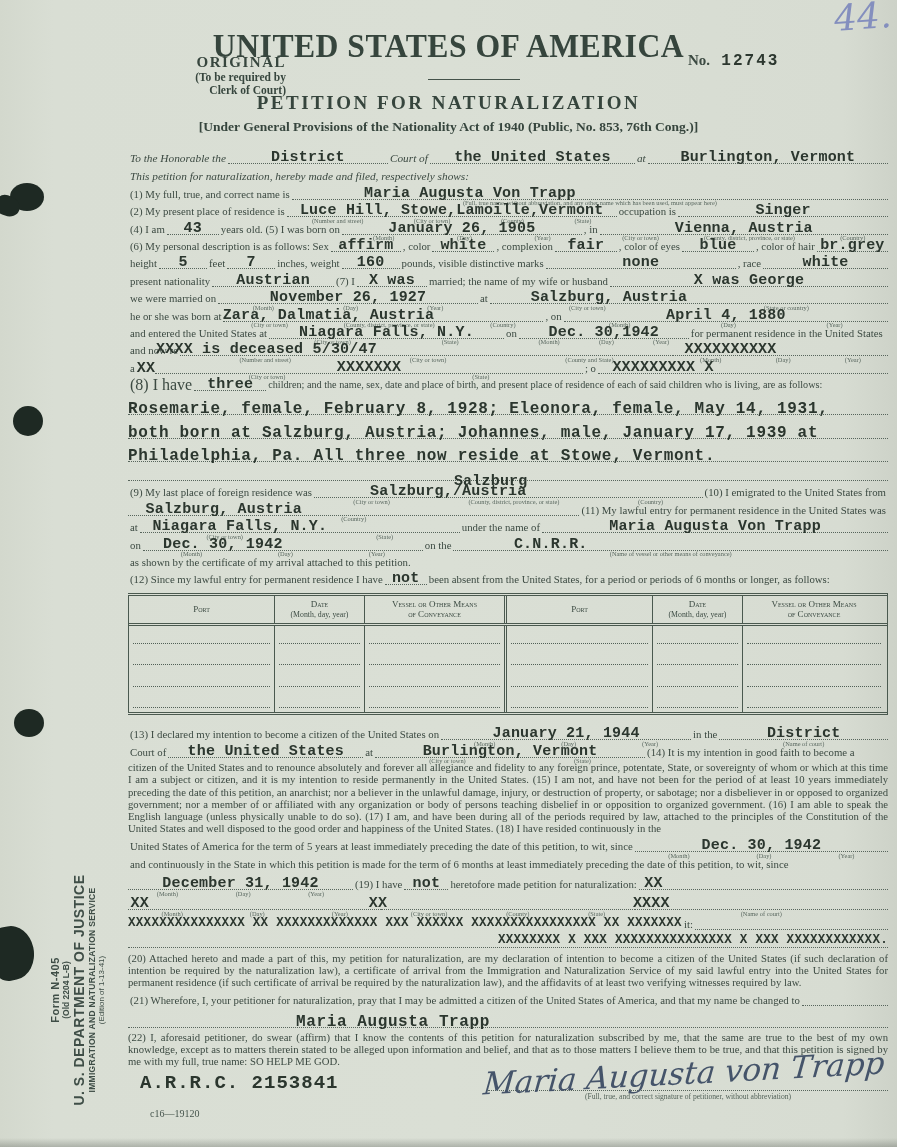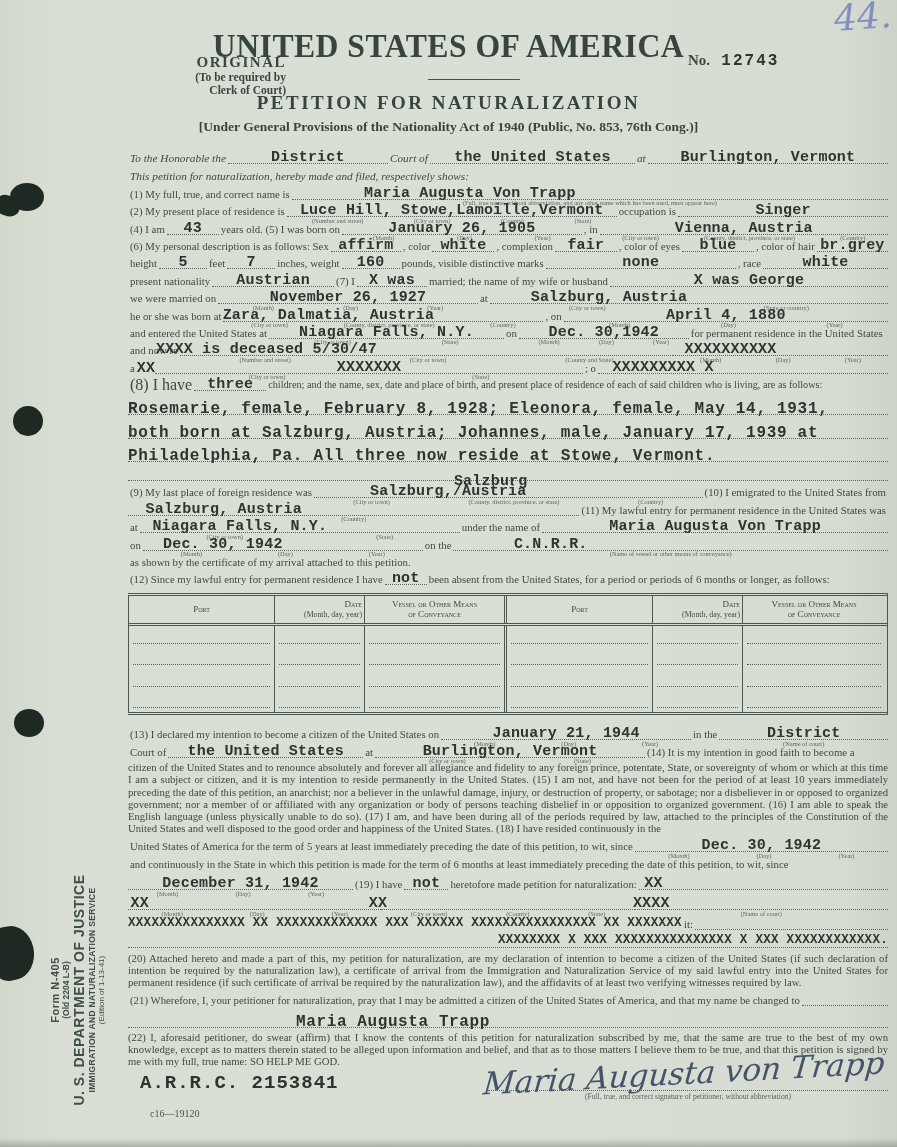--- a/index.html
+++ b/index.html
@@ -53,21 +53,21 @@
        border-left:1px solid #4a594f;border-right:1px solid #4a594f;}
   .thead{display:flex;border-bottom:1px solid #4a594f;}
   .th-half{width:50%;box-sizing:border-box;text-align:center;font-size:9.6px;letter-spacing:1.8px;
         padding:3px 0 2px;color:#3c4b43;}
   .th-left{border-right:3px double #4a594f;}
   .tcols{display:flex;border-bottom:3px double #4a594f;}
   .tc{box-sizing:border-box;border-right:1px solid #4a594f;text-align:center;font-variant:small-caps;
       font-size:9px;line-height:9.5px;padding:4px 2px;display:flex;flex-direction:column;justify-content:center;color:#3c4b43;}
   .tc:last-child{border-right:none;}
   .tc .norm{font-variant:normal;font-size:7.8px;}
-  .cw1{width:146px;}.cw2{width:90px;align-items:flex-end;}.cw3{width:142px;}
+  .cw1{width:146px;}.cw2{width:90px;}.cw3{width:142px;}
   .dbl{border-right:3px double #4a594f !important;}
   .trow{display:flex;height:21.5px;}
   .td{box-sizing:border-box;border-right:1px solid #4a594f;display:flex;align-items:flex-end;}
   .td:last-child{border-right:none;}
   .dl{border-bottom:1.6px dotted #516057;height:1px;flex:1;margin:0 4px 4px;}
   
   .xline{font-family:"Liberation Mono",monospace;font-weight:700;font-size:12.5px;color:#2b362e;
          letter-spacing:.3px;white-space:nowrap;}
   .footrow{display:flex;justify-content:space-between;align-items:flex-start;margin-top:2px;}
   .arrc{font-family:"Liberation Mono",monospace;font-weight:700;font-size:19px;letter-spacing:1px;color:#2b362e;margin-left:12px;}

